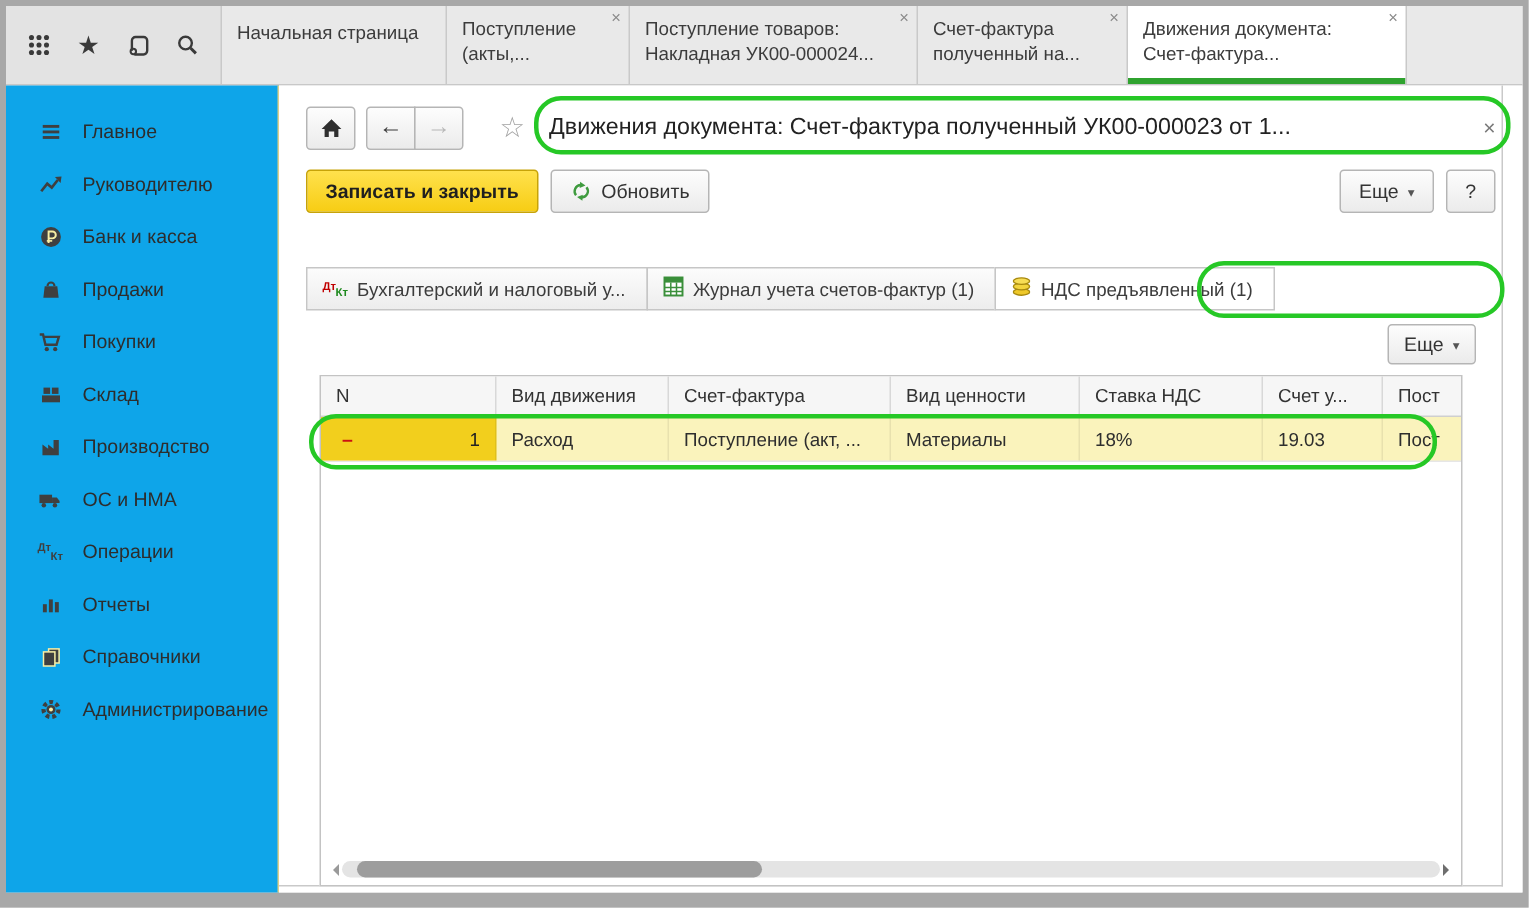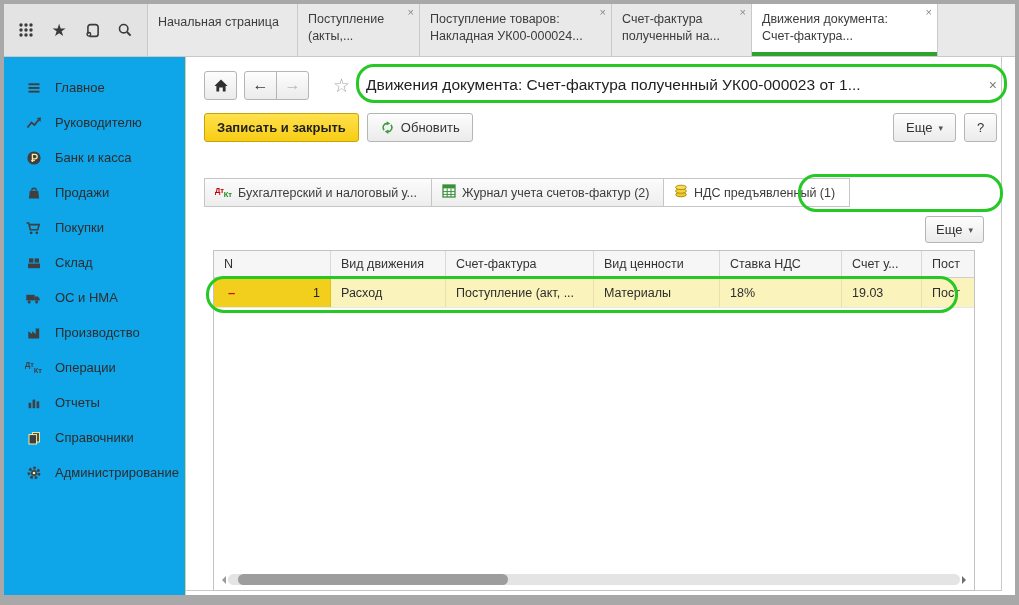--- a/index.html
+++ b/index.html
@@ -199,36 +199,36 @@
       <svg width="16" height="16" viewBox="0 0 16 16" fill="#3f3f3f">
           <rect x="2" y="8.6" width="12" height="4.6"></rect>
           <rect x="3" y="3.4" width="4.4" height="4.2"></rect>
           <rect x="8.6" y="3.4" width="4.4" height="4.2"></rect>
         </svg>
     </span>
     <span>Склад</span>
   </div>
   <div class="side-item">
     <span class="sicon">
+      <svg width="16" height="16" viewBox="0 0 16 16">
+          <path d="M2.3 13.5V6.3l3.8 2.8V6.3l3.6 2.8V3.4h3.5v10.1z" fill="#3f3f3f"></path>
+        </svg>
+    </span>
+    <span>Производство</span>
+  </div>
+  <div class="side-item">
+    <span class="sicon">
       <svg width="17" height="16" viewBox="0 0 17 16" fill="#3f3f3f">
           <rect x="1.3" y="4.8" width="8.4" height="5.6"></rect>
           <path d="M9.7 6.6h3.2l1.8 2.4v1.4H9.7z"></path>
           <circle cx="4.2" cy="11.9" r="1.5"></circle>
           <circle cx="11.6" cy="11.9" r="1.5"></circle>
         </svg>
     </span>
     <span>ОС и НМА</span>
-  </div>
-  <div class="side-item">
-    <span class="sicon">
-      <svg width="16" height="16" viewBox="0 0 16 16">
-          <path d="M2.3 13.5V6.3l3.8 2.8V6.3l3.6 2.8V3.4h3.5v10.1z" fill="#3f3f3f"></path>
-        </svg>
-    </span>
-    <span>Производство</span>
   </div>
   <div class="side-item">
     <span class="sicon dtkt gray">
       <i class="d">Дт</i>
         <i class="k">Кт</i>
     </span>
     <span>Операции</span>
   </div>
   <div class="side-item">
     <span class="sicon">
@@ -312,21 +312,21 @@
       <span>Бухгалтерский и налоговый у...</span>
     </div>
     <div class="doctab dt2">
       <span>
         <svg width="14" height="14" viewBox="0 0 14 14">
             <rect x="1" y="1" width="12" height="12" fill="#fff" stroke="#3a8f3a" stroke-width="1.3"></rect>
             <rect x="1" y="1" width="12" height="3.4" fill="#3a8f3a"></rect>
             <path d="M5.2 4.4v8.6M9 4.4v8.6M1 7.6h12M1 10.4h12" stroke="#3a8f3a" stroke-width="1"></path>
           </svg>
       </span>
-      <span>Журнал учета счетов-фактур (2)</span>
+      <span>Журнал учета счетов-фактур (1)</span>
     </div>
     <div class="doctab dt4 active">
       <span>
         <svg width="14" height="14" viewBox="0 0 14 14">
             <ellipse cx="7" cy="10.6" rx="5.4" ry="2.2" fill="#eec829" stroke="#a8890f" stroke-width="0.9"></ellipse>
             <ellipse cx="7" cy="7" rx="5.4" ry="2.2" fill="#f3d43c" stroke="#a8890f" stroke-width="0.9"></ellipse>
             <ellipse cx="7" cy="3.4" rx="5.4" ry="2.2" fill="#f7dd55" stroke="#a8890f" stroke-width="0.9"></ellipse>
           </svg>
       </span>
       <span>НДС предъявленный (1)</span>

